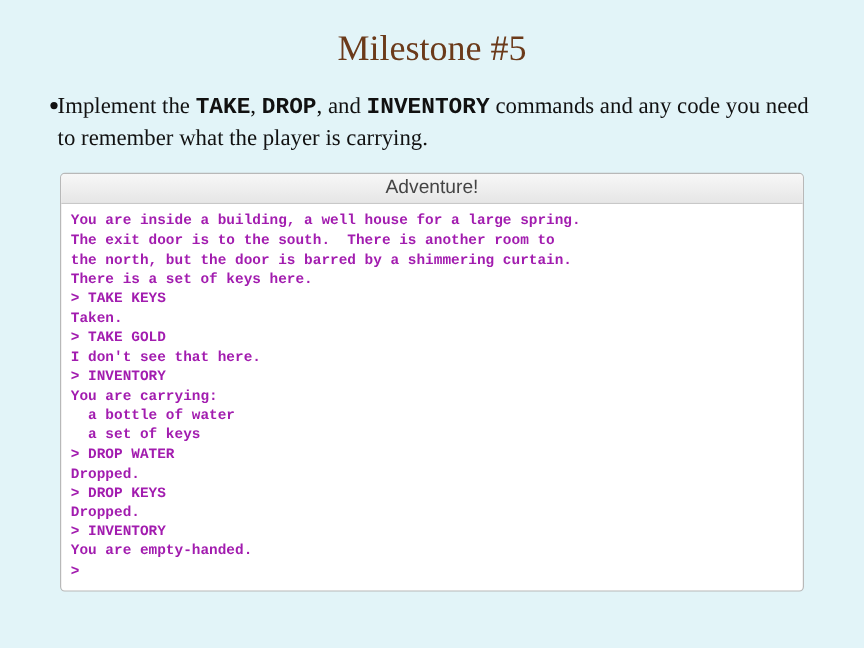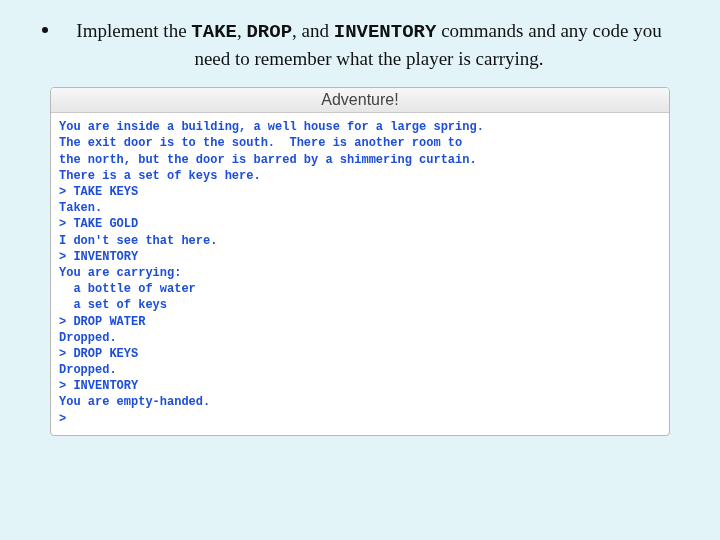--- a/index.html
+++ b/index.html
@@ -20,23 +20,21 @@
   .title {
     text-align: center;
     font-size: 30px;
     color: #6b3a1a;
     margin: 6px 0 18px 0;
     font-weight: normal;
   }
   .bullet {
     display: flex;
     align-items: flex-start;
-    gap: 10px;
     margin: 0 0 16px 2px;
-    text-align: center;
   }
   .bullet .dot {
     flex: 0 0 auto;
     margin-top: 9px;
     width: 6px;
     height: 6px;
     border-radius: 50%;
     background: #111;
   }
   .bullet .text {
@@ -63,28 +61,29 @@
     text-align: center;
     padding: 3px 0;
   }
   .console-body {
     font-family: "Courier New", Courier, monospace;
     font-weight: bold;
     font-size: 12px;
     line-height: 1.35;
     padding: 6px 8px 8px 8px;
     white-space: pre;
-    color: #1d4ed8;
+    color: #a21caf;
   }
 </style>
 </head>
 <body>
 
 <div class="slide">
 
+  <h1 class="title">Milestone #5</h1>
 
   <div class="bullet">
     <span class="dot"></span>
     <span class="text">
       <span>Implement the </span><span class="mono-inline">TAKE</span><span>, </span><span class="mono-inline">DROP</span><span>, and </span><span class="mono-inline">INVENTORY</span><span> commands and any code you need to remember what the player is carrying.</span>
     </span>
   </div>
 
   <div class="console-wrap">
     <div class="console-titlebar">Adventure!</div>

